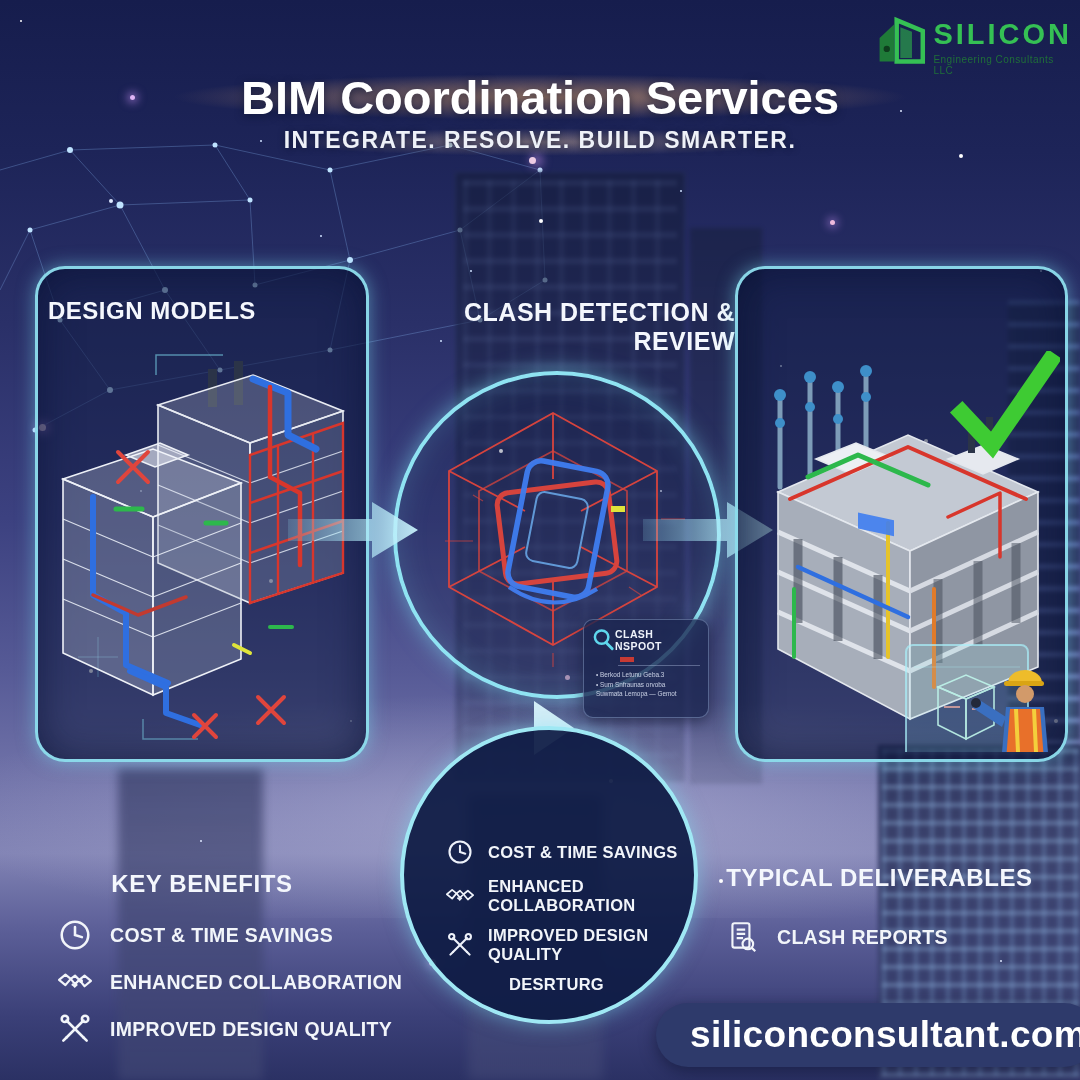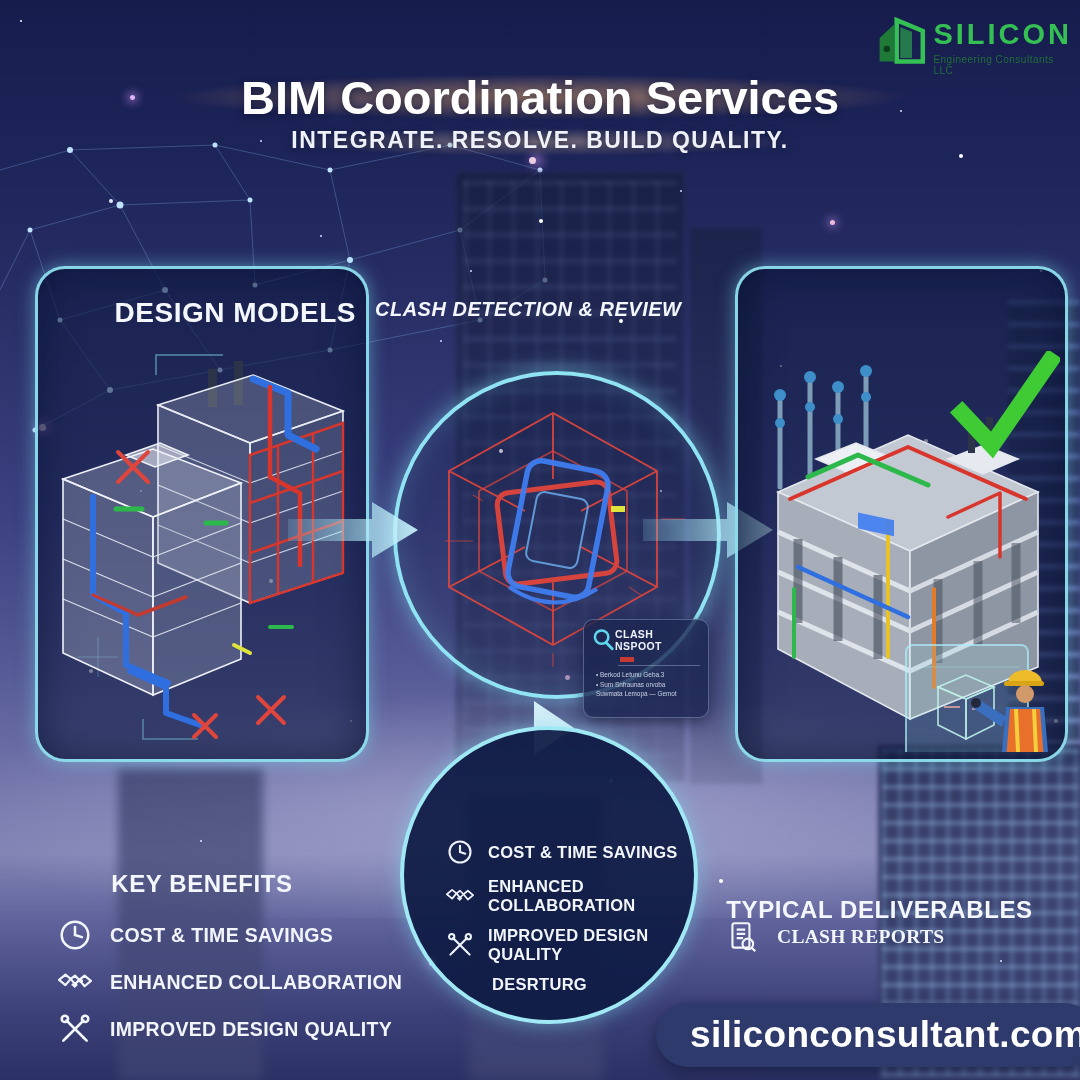--- a/index.html
+++ b/index.html
@@ -60,52 +60,52 @@
   .title{left:0;top:70px;width:1080px;text-align:center;font-size:47px;font-weight:700;
     color:#ffffff;text-shadow:0 2px 8px rgba(10,16,40,.6);}
   .subtitle{left:0;top:127px;width:1080px;text-align:center;font-size:23px;font-weight:600;
     letter-spacing:1.5px;color:#eef1f8;text-shadow:0 1px 6px rgba(10,16,40,.6);}
   
   .panel{border:3px solid rgba(146,229,244,.92);border-radius:30px;
     background:rgba(16,27,66,.55);
     box-shadow:0 0 18px rgba(125,222,243,.5),inset 0 0 40px rgba(8,16,50,.65);}
   .panel-left{left:35px;top:266px;width:328px;height:490px;}
   .panel-right{left:735px;top:266px;width:327px;height:490px;}
-  .panel h2{margin:28px 10px 0;text-align:right;font-size:28px;font-weight:700;
+  .panel h2{margin:28px 10px 0;text-align:left;font-size:24px;font-weight:700;
     letter-spacing:.5px;color:#f4f7fd;}
   .panel svg.art{position:absolute;left:0;top:58px;}
   .circle-main{left:393px;top:371px;width:320px;height:320px;border-radius:50%;
     border:4px solid #8fe3f2;background:rgba(18,28,68,.28);
     box-shadow:0 0 22px rgba(125,222,243,.55),inset 0 0 30px rgba(125,222,243,.18);}
-  .circle-title{left:375px;top:298px;width:360px;text-align:left;font-size:20px;
-    font-weight:700;letter-spacing:.5px;color:#f4f7fd;font-style:italic;}
+  .circle-title{left:375px;top:298px;width:360px;text-align:right;font-size:25px;
+    font-weight:700;letter-spacing:.5px;color:#f4f7fd;}
   
   .clash-card{left:583px;top:619px;width:126px;height:99px;border-radius:10px;
     background:rgba(26,36,78,.78);border:1px solid rgba(180,205,245,.35);
     box-shadow:0 4px 14px rgba(8,14,40,.5);padding:8px 8px 6px 8px;box-sizing:border-box;}
   .clash-card .hd{display:flex;align-items:center;}
   .clash-card .hd .t{font-size:10.5px;font-weight:700;letter-spacing:.4px;color:#eef2fa;}
   .clash-card .chip{width:14px;height:5px;background:#c73a34;margin:5px 0 3px 28px;}
   .clash-card .rule{height:1px;background:rgba(200,215,245,.35);margin:0 0 4px 26px;}
   .clash-card .ln{font-size:6.4px;line-height:1.5;color:rgba(225,232,248,.85);margin-left:4px;white-space:nowrap;}
   
   .circle-low{left:400px;top:726px;width:290px;height:290px;border-radius:50%;
     border:4px solid #9fe8f4;background:rgba(14,27,68,.93);
     box-shadow:0 0 20px rgba(125,222,243,.5);}
   .circle-low .rows{position:absolute;left:42px;top:108px;display:flex;flex-direction:column;gap:11px;}
   .crow{display:flex;align-items:center;gap:14px;}
   .crow .lbl{font-size:16.5px;font-weight:700;letter-spacing:.3px;color:#f2f5fa;}
-  .crow.extra{margin-left:46px;text-align:center;}
+  .crow.extra{margin-left:63px;text-align:center;}
   
   .sec-title{font-size:24px;font-weight:700;letter-spacing:.6px;color:#f4f7fd;text-align:center;}
   .kb-title{left:62px;top:870px;width:280px;text-align:center;}
-  .td-title{left:712px;top:896px;width:335px;}
+  .td-title{left:712px;top:864px;width:335px;}
   .list{display:flex;flex-direction:column;}
   .kb-list{left:58px;top:918px;gap:13px;}
-  .td-list{left:725px;top:920px;gap:20px;font-family:Liberation Serif, serif;}
+  .td-list{left:725px;top:920px;gap:20px;}
   .lrow{display:flex;align-items:center;gap:18px;}
   .lrow .lbl{font-size:19.5px;font-weight:700;letter-spacing:.3px;color:#f2f5fa;}
   
   .footer-pill{left:656px;top:1003px;width:440px;height:64px;border-radius:34px;
     background:#2e3a6b;box-shadow:0 4px 16px rgba(8,14,40,.5);
     display:flex;align-items:center;justify-content:flex-start;padding-left:34px;box-sizing:border-box;}
   .footer-pill .site{font-size:37px;font-weight:700;color:#ffffff;letter-spacing:.3px;}
   .icon32{width:34px;height:34px;flex:0 0 auto;}
   .icon28{width:28px;height:28px;flex:0 0 auto;}
 </style>
@@ -167,21 +167,21 @@
       <polygon points="27,50 27,16 40,21 40,50" fill="#2ba04a" opacity=".7"></polygon>
       <circle cx="12" cy="40" r="3.5" fill="#0e3d1d"></circle>
     </svg>
     <div class="wordwrap">
       <span class="word">SILICON</span>
       <span class="tagline">Engineering Consultants LLC</span>
     </div>
   </div>
 
   <div class="abs title">BIM Coordination Services</div>
-  <div class="abs subtitle">INTEGRATE. RESOLVE. BUILD QUALITY.</div>
+  <div class="abs subtitle">INTEGRATE. RESOLVE. BUILD SMARTER.</div>
 
   <div class="abs panel panel-left">
     <h2>DESIGN MODELS</h2>
     <svg class="art" width="328" height="420" viewBox="0 0 328 420">
 
       <polyline points="118,48 118,28 185,28" fill="none" stroke="rgba(130,225,245,.55)" stroke-width="1.5"></polyline>
       <polyline points="105,392 105,412 160,412" fill="none" stroke="rgba(130,225,245,.45)" stroke-width="1.5"></polyline>
       <path d="M40 330 h40 M60 310 v40" stroke="rgba(130,225,245,.3)" stroke-width="1"></path>
 
       <g stroke="#e8ebf2" stroke-width="1.6">

